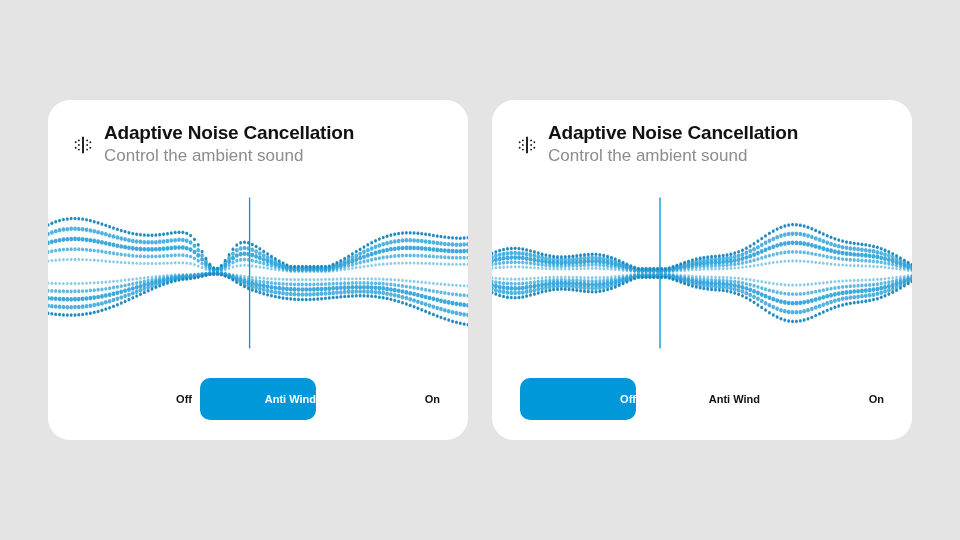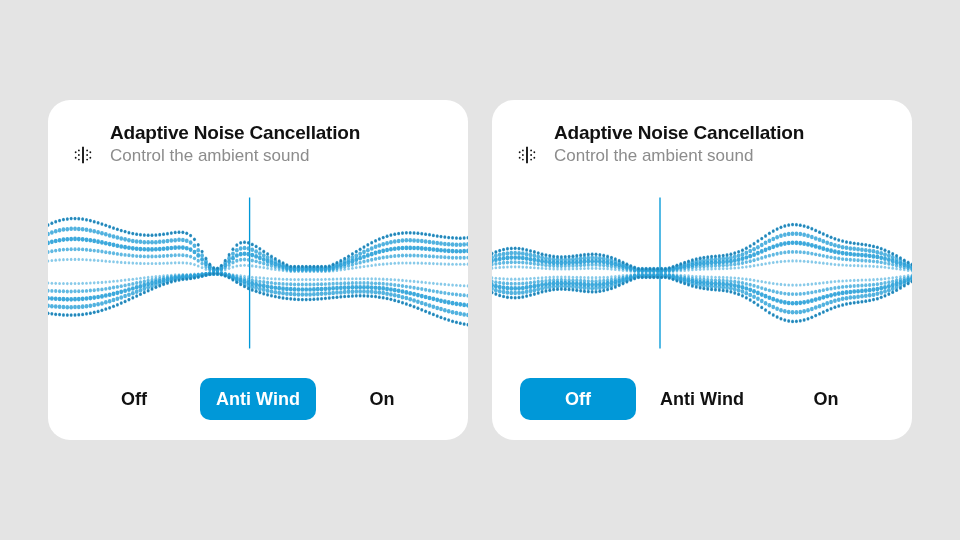--- a/index.html
+++ b/index.html
@@ -19,22 +19,22 @@
     background: #fff;
     border-radius: 22px;
     padding: 22px 24px 20px 24px;
     display: flex;
     flex-direction: column;
     position: relative;
     overflow: hidden;
   }
   .header {
     display: flex;
-    align-items: flex-end;
-    gap: 16px;
+    align-items: center;
+    gap: 10px;
   }
   .anc-icon {
     width: 22px;
     height: 22px;
     flex: 0 0 22px;
     margin-top: 2px;
   }
   .titles { display: flex; flex-direction: column; gap: 2px; }
   .title {
     font-size: 19px;
@@ -65,22 +65,22 @@
     justify-content: space-between;
     gap: 8px;
     padding: 0 4px;
   }
   .opt {
     flex: 1;
     height: 42px;
     border-radius: 10px;
     display: flex;
     align-items: center;
-    justify-content: center;
-    font-size: 18px;
+    justify-content: flex-end;
+    font-size: 11px;
     font-weight: 600;
     color: #111;
     cursor: pointer;
     user-select: none;
   }
   .opt.selected {
     background: #0098d8;
     color: #fff;
   }
 </style>

